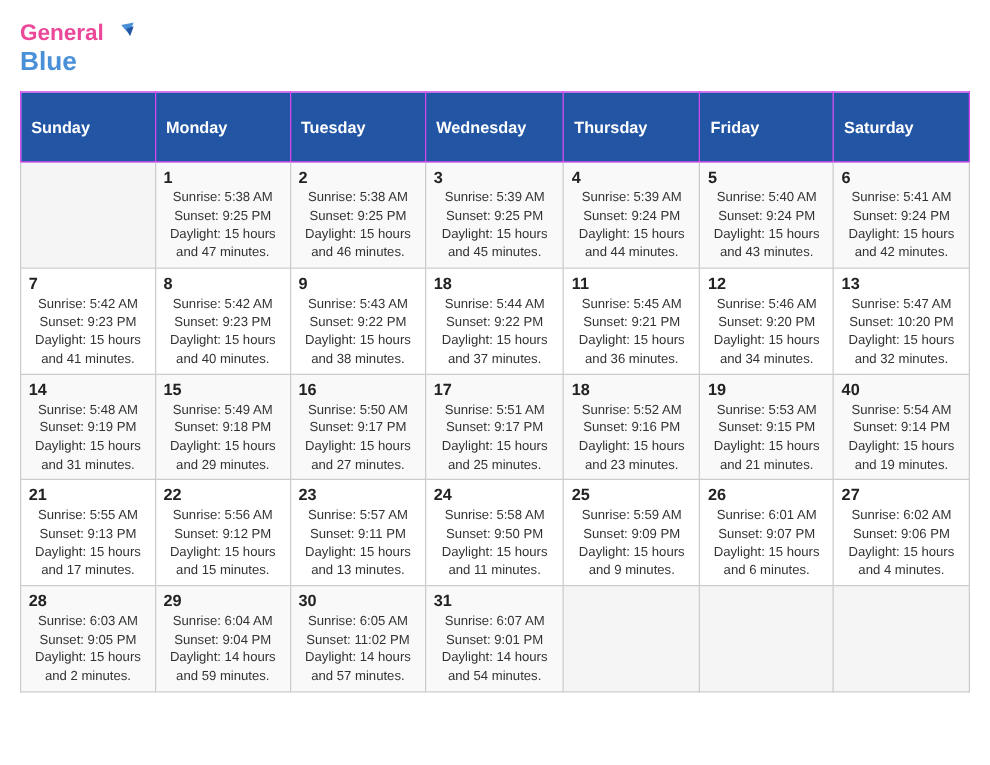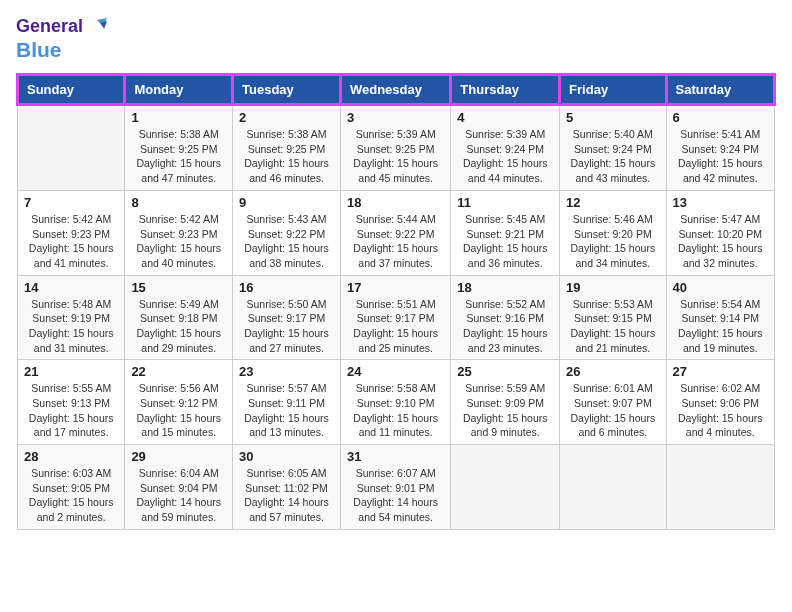--- a/index.html
+++ b/index.html
@@ -35,24 +35,24 @@
     }
     .calendar-table {
       width: 100%;
       border-collapse: collapse;
       font-size: 11px;
     }
     .calendar-table thead tr th {
       background-color: #2255a4;
       color: white;
       text-align: left;
-      padding: 6px 8px;
+      padding: 20px 8px;
       font-size: 13px;
       font-weight: bold;
-      border: 3px solid #d946ef;
+      border: 1px solid #d946ef;
     }
     .calendar-table tbody tr td {
       vertical-align: top;
       border: 1px solid #ccc;
       padding: 4px 6px;
       width: 113px;
       min-height: 80px;
       background: #fff;
     }
     .calendar-table tbody tr:nth-child(odd) td {
@@ -74,21 +74,21 @@
       background: #f5f5f5 !important;
     }
   </style>
 </head>
 <body>
 
 <div class="header">
   <div class="logo">
   <div style="display:flex;flex-direction:column;align-items:flex-start;line-height:1.1;">
     <div style="display:flex;align-items:center;gap:2px;">
-      <span style="font-size:18px;font-weight:bold;color:#4c1d95;">General</span>
+      <span style="font-size:18px;font-weight:bold;color:#ec4899;">General</span>
       <svg width="22" height="22" viewBox="0 0 22 22">
         <polygon points="12,4 22,2 18,11" fill="#4a90d9"></polygon>
         <polygon points="16,7 22,5 19,13" fill="#2255a4"></polygon>
       </svg>
     </div>
     <span style="font-size:21px;font-weight:bold;color:#4a90d9;">Blue</span>
   </div>
 </div>
   <div class="title-block">
     <div class="month-title"></div>
@@ -274,21 +274,21 @@
         <td>
           <div class="day-number">23</div>
           <div class="day-content">Sunrise: 5:57 AM
 Sunset: 9:11 PM
 Daylight: 15 hours
 and 13 minutes.</div>
         </td>
         <td>
           <div class="day-number">24</div>
           <div class="day-content">Sunrise: 5:58 AM
-Sunset: 9:10 PM
+Sunset: 9:50 PM
 Daylight: 15 hours
 and 11 minutes.</div>
         </td>
         <td>
           <div class="day-number">25</div>
           <div class="day-content">Sunrise: 5:59 AM
 Sunset: 9:09 PM
 Daylight: 15 hours
 and 9 minutes.</div>
         </td>

